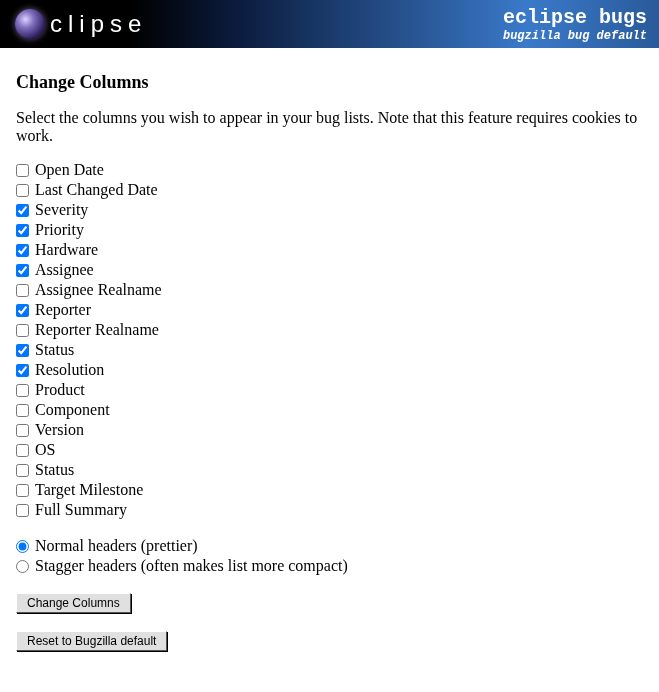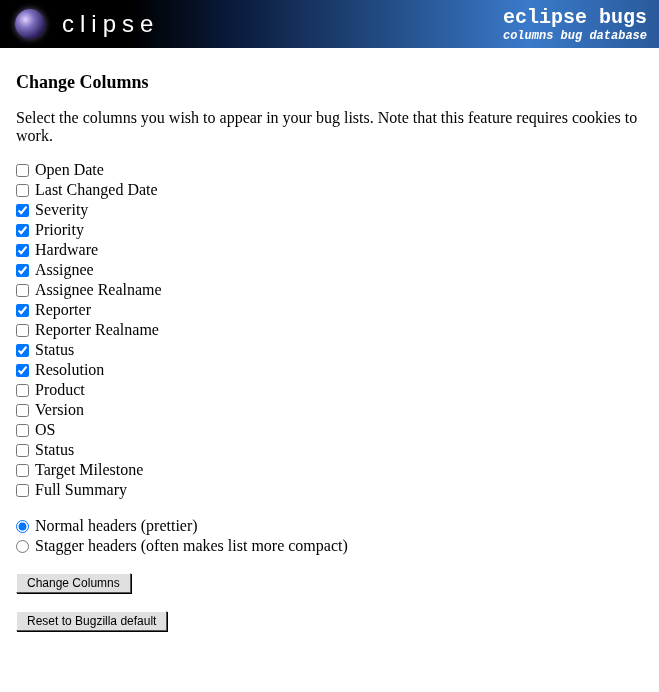--- a/index.html
+++ b/index.html
@@ -15,21 +15,21 @@
       background: linear-gradient(to right, #000000 0%, #000000 20%, #0a1a3a 35%, #1a3a6a 50%, #2a5a9a 65%, #3a7aca 80%, #2a5a9a 100%);
       display: flex;
       align-items: center;
       justify-content: space-between;
       padding: 0 12px;
       position: relative;
     }
     .eclipse-logo {
       display: flex;
       align-items: center;
-      gap: 12px;
+      gap: 0;
     }
     .logo-icon {
       width: 36px;
       height: 36px;
       margin-right: 2px;
       position: relative;
     }
     .logo-icon .orb {
       width: 30px;
       height: 30px;
@@ -115,21 +115,21 @@
 
 <div class="banner">
   <div class="eclipse-logo">
     <div class="logo-icon">
       <div class="orb"></div>
     </div>
     <span class="logo-text">clipse</span>
   </div>
   <div class="banner-right">
     <div class="banner-title">eclipse bugs</div>
-    <div class="banner-subtitle">columns bug database</div>
+    <div class="banner-subtitle">bugzilla bug default</div>
   </div>
 </div>
 
 <div class="content">
   <h2 class="page-title">Change Columns</h2>
   <div class="intro">Select the columns you wish to appear in your bug lists. Note that this feature requires cookies to work.</div>
 
   <div id="columns-list">
       <label class="checkbox-row">
         <input type="checkbox" style="">
@@ -171,20 +171,24 @@
         <input type="checkbox" checked="" style="">
         <span>Status</span>
       </label>
       <label class="checkbox-row">
         <input type="checkbox" checked="" style="">
         <span>Resolution</span>
       </label>
       <label class="checkbox-row">
         <input type="checkbox" style="">
         <span>Product</span>
+      </label>
+      <label class="checkbox-row">
+        <input type="checkbox" style="">
+        <span>Component</span>
       </label>
       <label class="checkbox-row">
         <input type="checkbox" style="">
         <span>Version</span>
       </label>
       <label class="checkbox-row">
         <input type="checkbox" style="">
         <span>OS</span>
       </label>
       <label class="checkbox-row">

